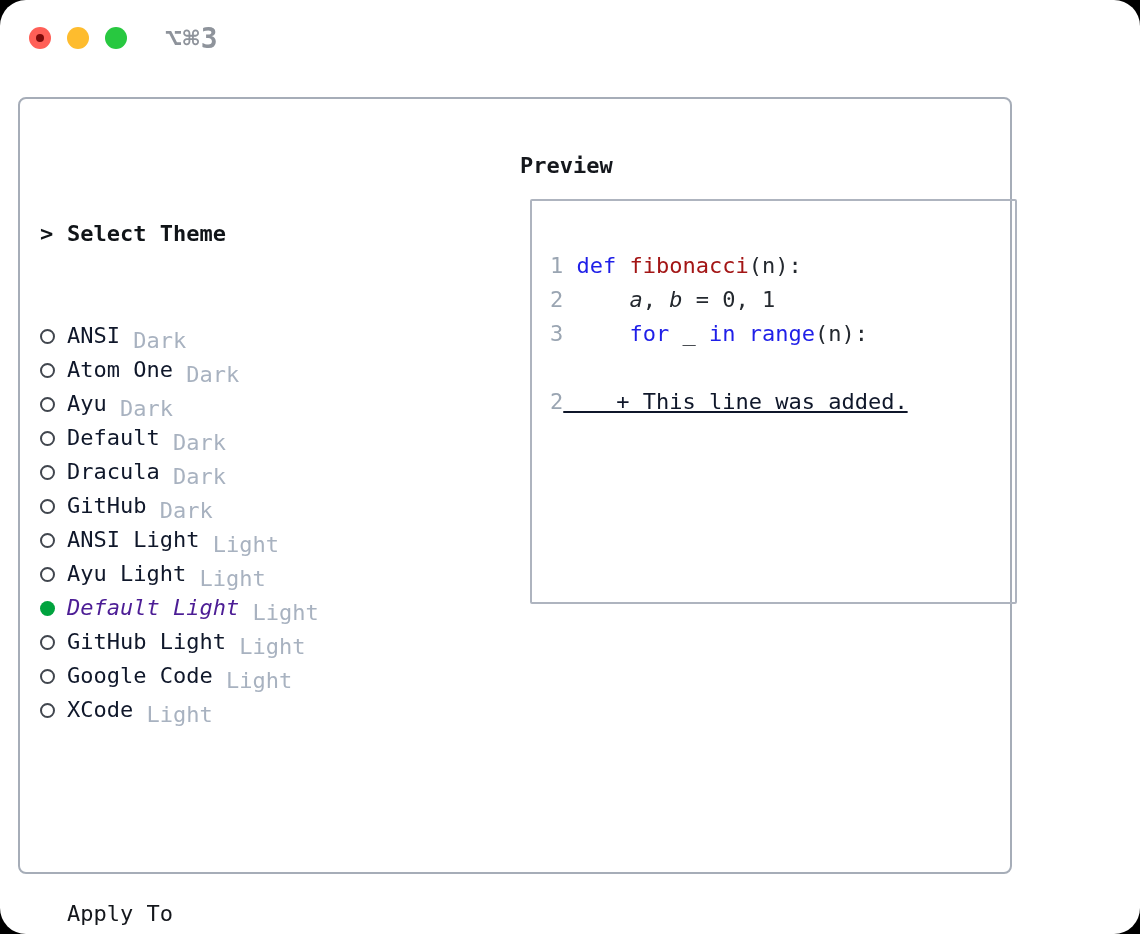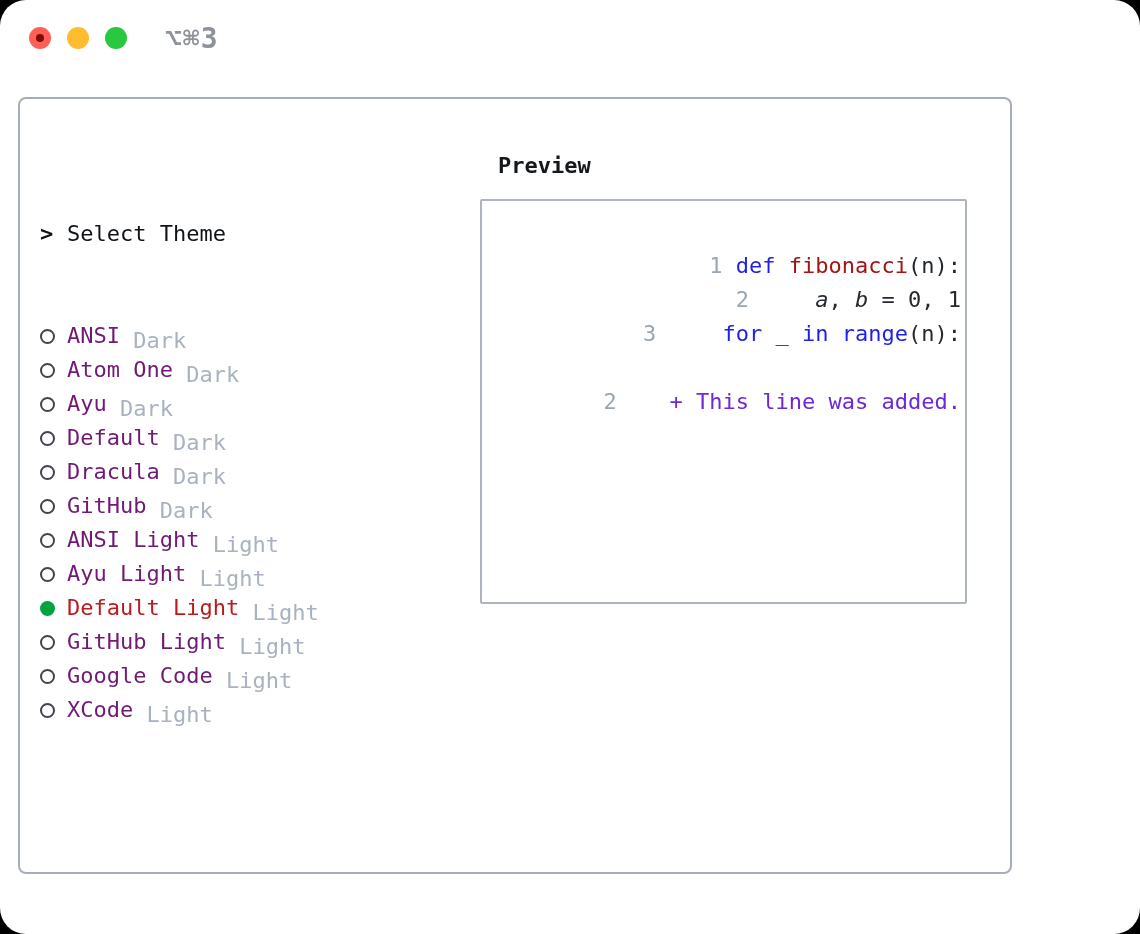--- a/index.html
+++ b/index.html
@@ -23,42 +23,42 @@
            border:2px solid #a6adb8; border-radius:8px; box-sizing:border-box; }
   
   .left-col { position:absolute; left:20px; top:50px; font-size:22px;
               line-height:34px; color:#363b43; white-space:pre; }
   .row { height:34px; display:flex; align-items:center; white-space:pre; }
   .marker { width:27px; display:flex; align-items:center; }
   .circle { width:15px; height:15px; box-sizing:border-box;
             border:2px solid #41464e; border-radius:50%; }
   .selected .circle { border:none; background:#00a33e; }
   .caret { width:27px; font-weight:bold; color:#101418; }
-  .list-title { font-weight:normal; color:#101418; }
-  .lbl { color:#701a75; }
-  .selected .lbl { color:#b91c1c; }
+  .list-title { font-weight:bold; color:#101418; }
+  .lbl { color:#0f172a; }
+  .selected .lbl { color:#4c1d95;font-style:italic; }
   .tag { color:#a8b2c0;margin-top:10px; }
   .apply-title { padding-left:27px; color:#14171c; }
   
-  .right-col { position:absolute; left:460px; top:50px; }
+  .right-col { position:absolute; left:482px; top:50px; }
   .preview-title { height:34px; line-height:34px; padding-left:18px;
                    font-size:22px; font-weight:bold; color:#14171c; }
-  .preview-box { margin-top:16px; width:487px; height:405px;
+  .preview-box { margin-top:16px; margin-left:28px; width:487px; height:405px;
                  box-sizing:border-box; border:2px solid #aeb4bf; border-radius:2px;
                  padding:48px 4px 0 18px; font-size:22px; line-height:34px;
-                 color:#24292f; overflow:hidden;text-align:right; }
+                 color:#24292f; overflow:hidden; }
   .pline { height:34px; white-space:pre; }
   .t-num { color:#9aa5b2; }
   .t-kw  { color:#1f1fe8; }
   .t-fn  { color:#a31515; }
   .t-var { font-style:italic; color:#24292f; }
   .t-pl  { color:#24292f; }
   .t-ctx { color:#8b929b; }
   .t-del { color:#c63a1d; }
-  .t-add { color:#6d28d9; }
+  .t-add { color:#0f172a;text-decoration:underline; }
 </style>
 </head>
 <body>
 
 <div class="window">
 
   <div class="titlebar">
     <span class="dot dot-red">
         <span class="dot-inner"></span>
       </span>
@@ -68,20 +68,21 @@
   </div>
 
   <div class="panel">
 
     <div class="left-col">
       <div class="row">
         <span class="caret">&gt;</span><span class="list-title">Select Theme</span>
       </div>
       <div id="theme-list"><div class="row"><span class="marker"><span class="circle"></span></span><span class="lbl">ANSI</span><span class="tag"> Dark</span></div><div class="row"><span class="marker"><span class="circle"></span></span><span class="lbl">Atom One</span><span class="tag"> Dark</span></div><div class="row"><span class="marker"><span class="circle"></span></span><span class="lbl">Ayu</span><span class="tag"> Dark</span></div><div class="row"><span class="marker"><span class="circle"></span></span><span class="lbl">Default</span><span class="tag"> Dark</span></div><div class="row"><span class="marker"><span class="circle"></span></span><span class="lbl">Dracula</span><span class="tag"> Dark</span></div><div class="row"><span class="marker"><span class="circle"></span></span><span class="lbl">GitHub</span><span class="tag"> Dark</span></div><div class="row"><span class="marker"><span class="circle"></span></span><span class="lbl">ANSI Light</span><span class="tag"> Light</span></div><div class="row"><span class="marker"><span class="circle"></span></span><span class="lbl">Ayu Light</span><span class="tag"> Light</span></div><div class="row selected"><span class="marker"><span class="circle"></span></span><span class="lbl">Default Light</span><span class="tag"> Light</span></div><div class="row"><span class="marker"><span class="circle"></span></span><span class="lbl">GitHub Light</span><span class="tag"> Light</span></div><div class="row"><span class="marker"><span class="circle"></span></span><span class="lbl">Google Code</span><span class="tag"> Light</span></div><div class="row"><span class="marker"><span class="circle"></span></span><span class="lbl">XCode</span><span class="tag"> Light</span></div></div>
       <div class="row"></div>
+      <div class="row apply-title">Apply To</div>
       
       
       
     </div>
 
     <div class="right-col">
       <div class="preview-title">Preview</div>
       <div class="preview-box" id="preview-box">
           <div class="pline"><span class="t-num">1 </span><span class="t-kw">def</span><span class="t-pl"> </span><span class="t-fn">fibonacci</span><span class="t-pl">(n):</span></div>
           <div class="pline"><span class="t-num">2 </span><span class="t-pl">    </span><span class="t-var">a</span><span class="t-pl">, </span><span class="t-var">b</span><span class="t-pl"> = 0, 1</span></div>

